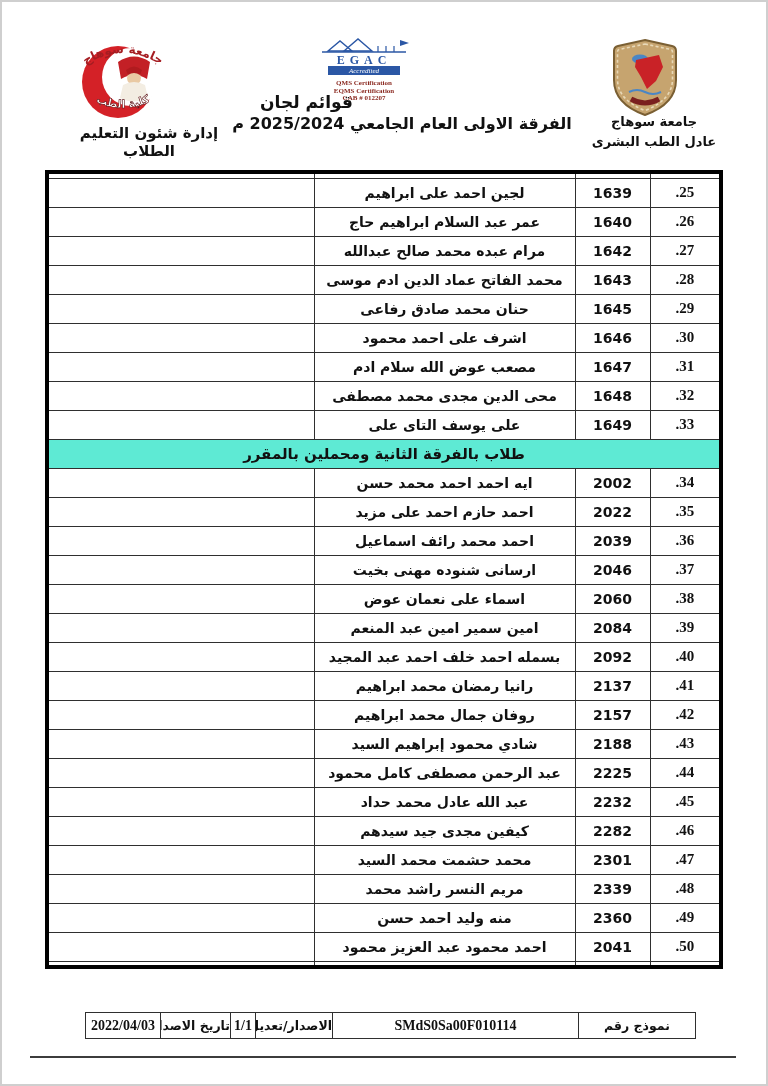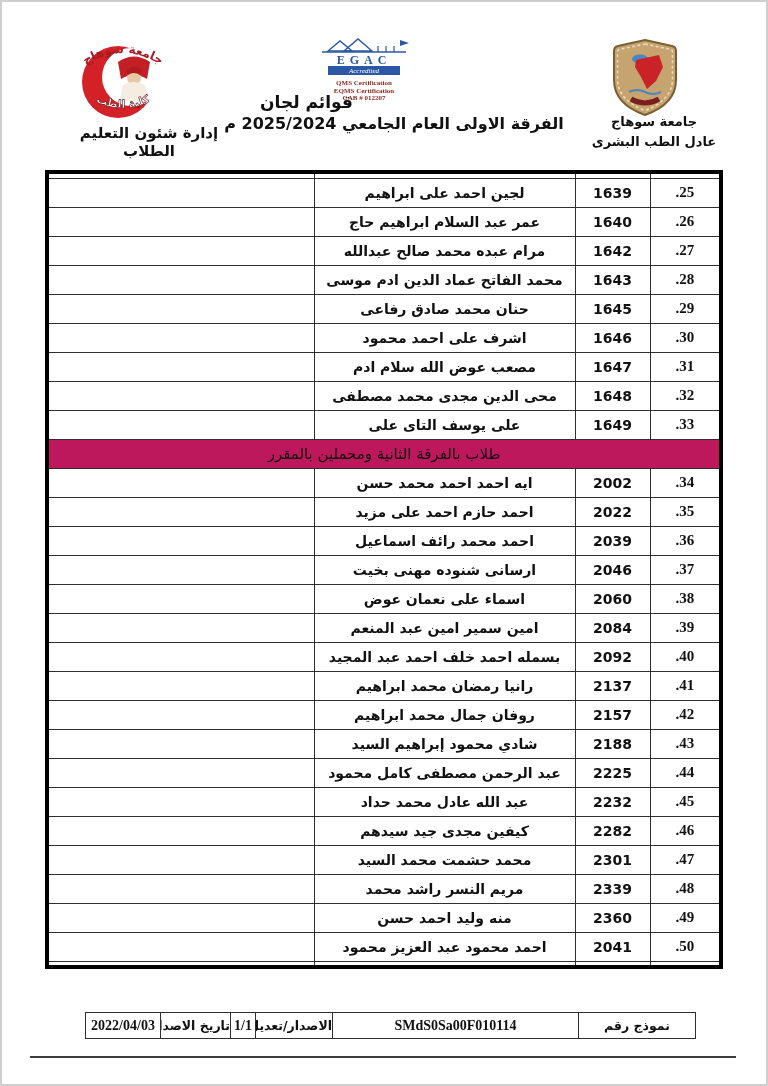--- a/index.html
+++ b/index.html
@@ -15,37 +15,37 @@
   .dept-label { position:absolute; left:58px; top:124px; width:182px; text-align:center;
     font-size:15px; font-weight:bold; direction:rtl; }
   .egac-block { position:absolute; left:314px; top:38px; width:100px; text-align:center; }
   .egac-lines div { font-size:7px; line-height:7.5px; font-weight:bold; color:#8b2a21;
     font-family:"Liberation Serif", serif; }
   .aja-block { position:absolute; left:420px; top:40px; width:84px; text-align:center; }
   .aja-lines div { font-size:7px; line-height:7.5px; font-weight:bold; color:#8b2a21;
     font-family:"Liberation Serif", serif; }
   .title-1 { position:absolute; left:260px; top:92px; width:300px; text-align:left;
     font-size:17px; font-weight:bold; direction:rtl; }
-  .title-2 { position:absolute; left:164px; top:114px; width:460px; text-align:center;
+  .title-2 { position:absolute; left:172px; top:114px; width:460px; text-align:center;
     font-size:16px; font-weight:bold; direction:rtl; }
   .shield-logo { position:absolute; left:606px; top:38px; width:78px; height:78px; }
   .univ-label { position:absolute; left:572px; top:112px; width:164px; text-align:center;
     font-size:13px; font-weight:bold; line-height:20px; direction:rtl; }
   
   table.main { position:absolute; left:45px; top:170px; width:677px;
     border-collapse:collapse; table-layout:fixed; direction:rtl;
     border:4px solid #000; }
   table.main td { border:1px solid #2f2f2f; height:29px; vertical-align:middle;
     text-align:center; overflow:hidden; white-space:nowrap; }
   td.c-serial { font-family:"Liberation Serif", serif; font-weight:bold; font-size:15px;
     direction:ltr; }
   td.c-id { font-weight:bold; font-size:14px; direction:ltr; }
   td.c-name { font-weight:bold; font-size:14px; }
   tr.sliver td { height:6px; }
-  td.section-hdr { background:#be185d; font-weight:normal; font-size:15px; height:27px; }
+  td.section-hdr { background:#5eead4; font-weight:bold; font-size:15px; height:27px; }
   
   table.footer { position:absolute; left:85px; top:1012px; width:610px;
     border-collapse:collapse; table-layout:fixed; direction:rtl;
     border:1px solid #2f2f2f; }
   table.footer td { border:1px solid #2f2f2f; height:26px; vertical-align:middle;
     text-align:center; font-weight:bold; overflow:hidden; white-space:nowrap; }
   td.f-arabic { font-size:12.5px; }
   td.f-latin { font-family:"Liberation Serif", serif; font-size:14px; direction:ltr;margin-left:48px; }
   .bottom-rule { position:absolute; left:30px; top:1056px; width:706px; height:2px;
     background:#3c3c3c; }

